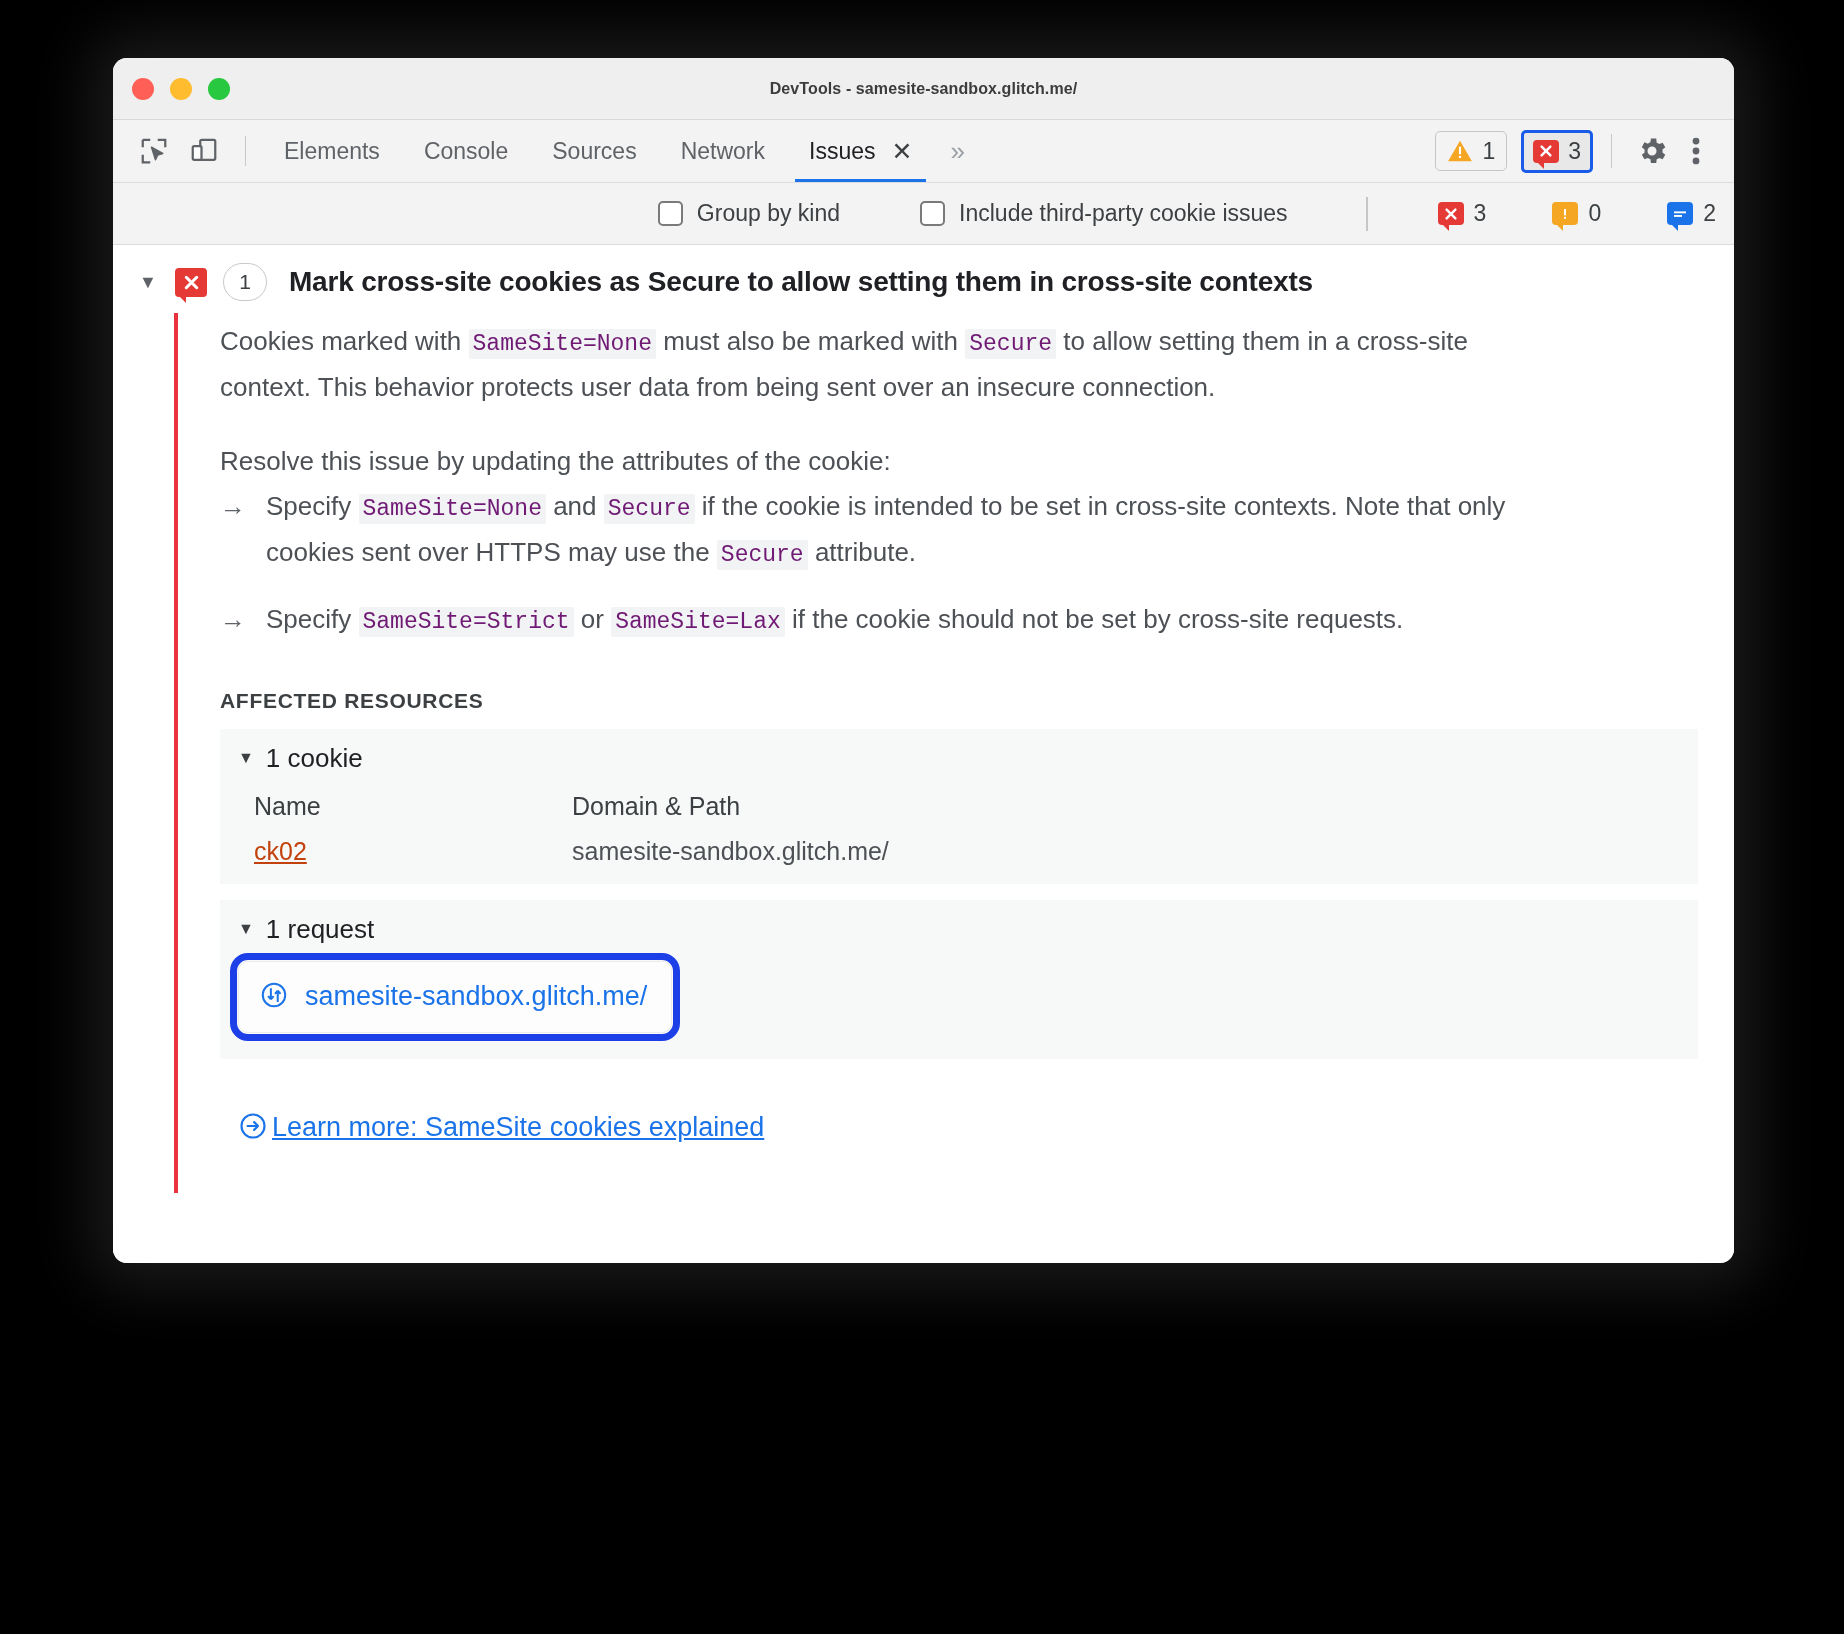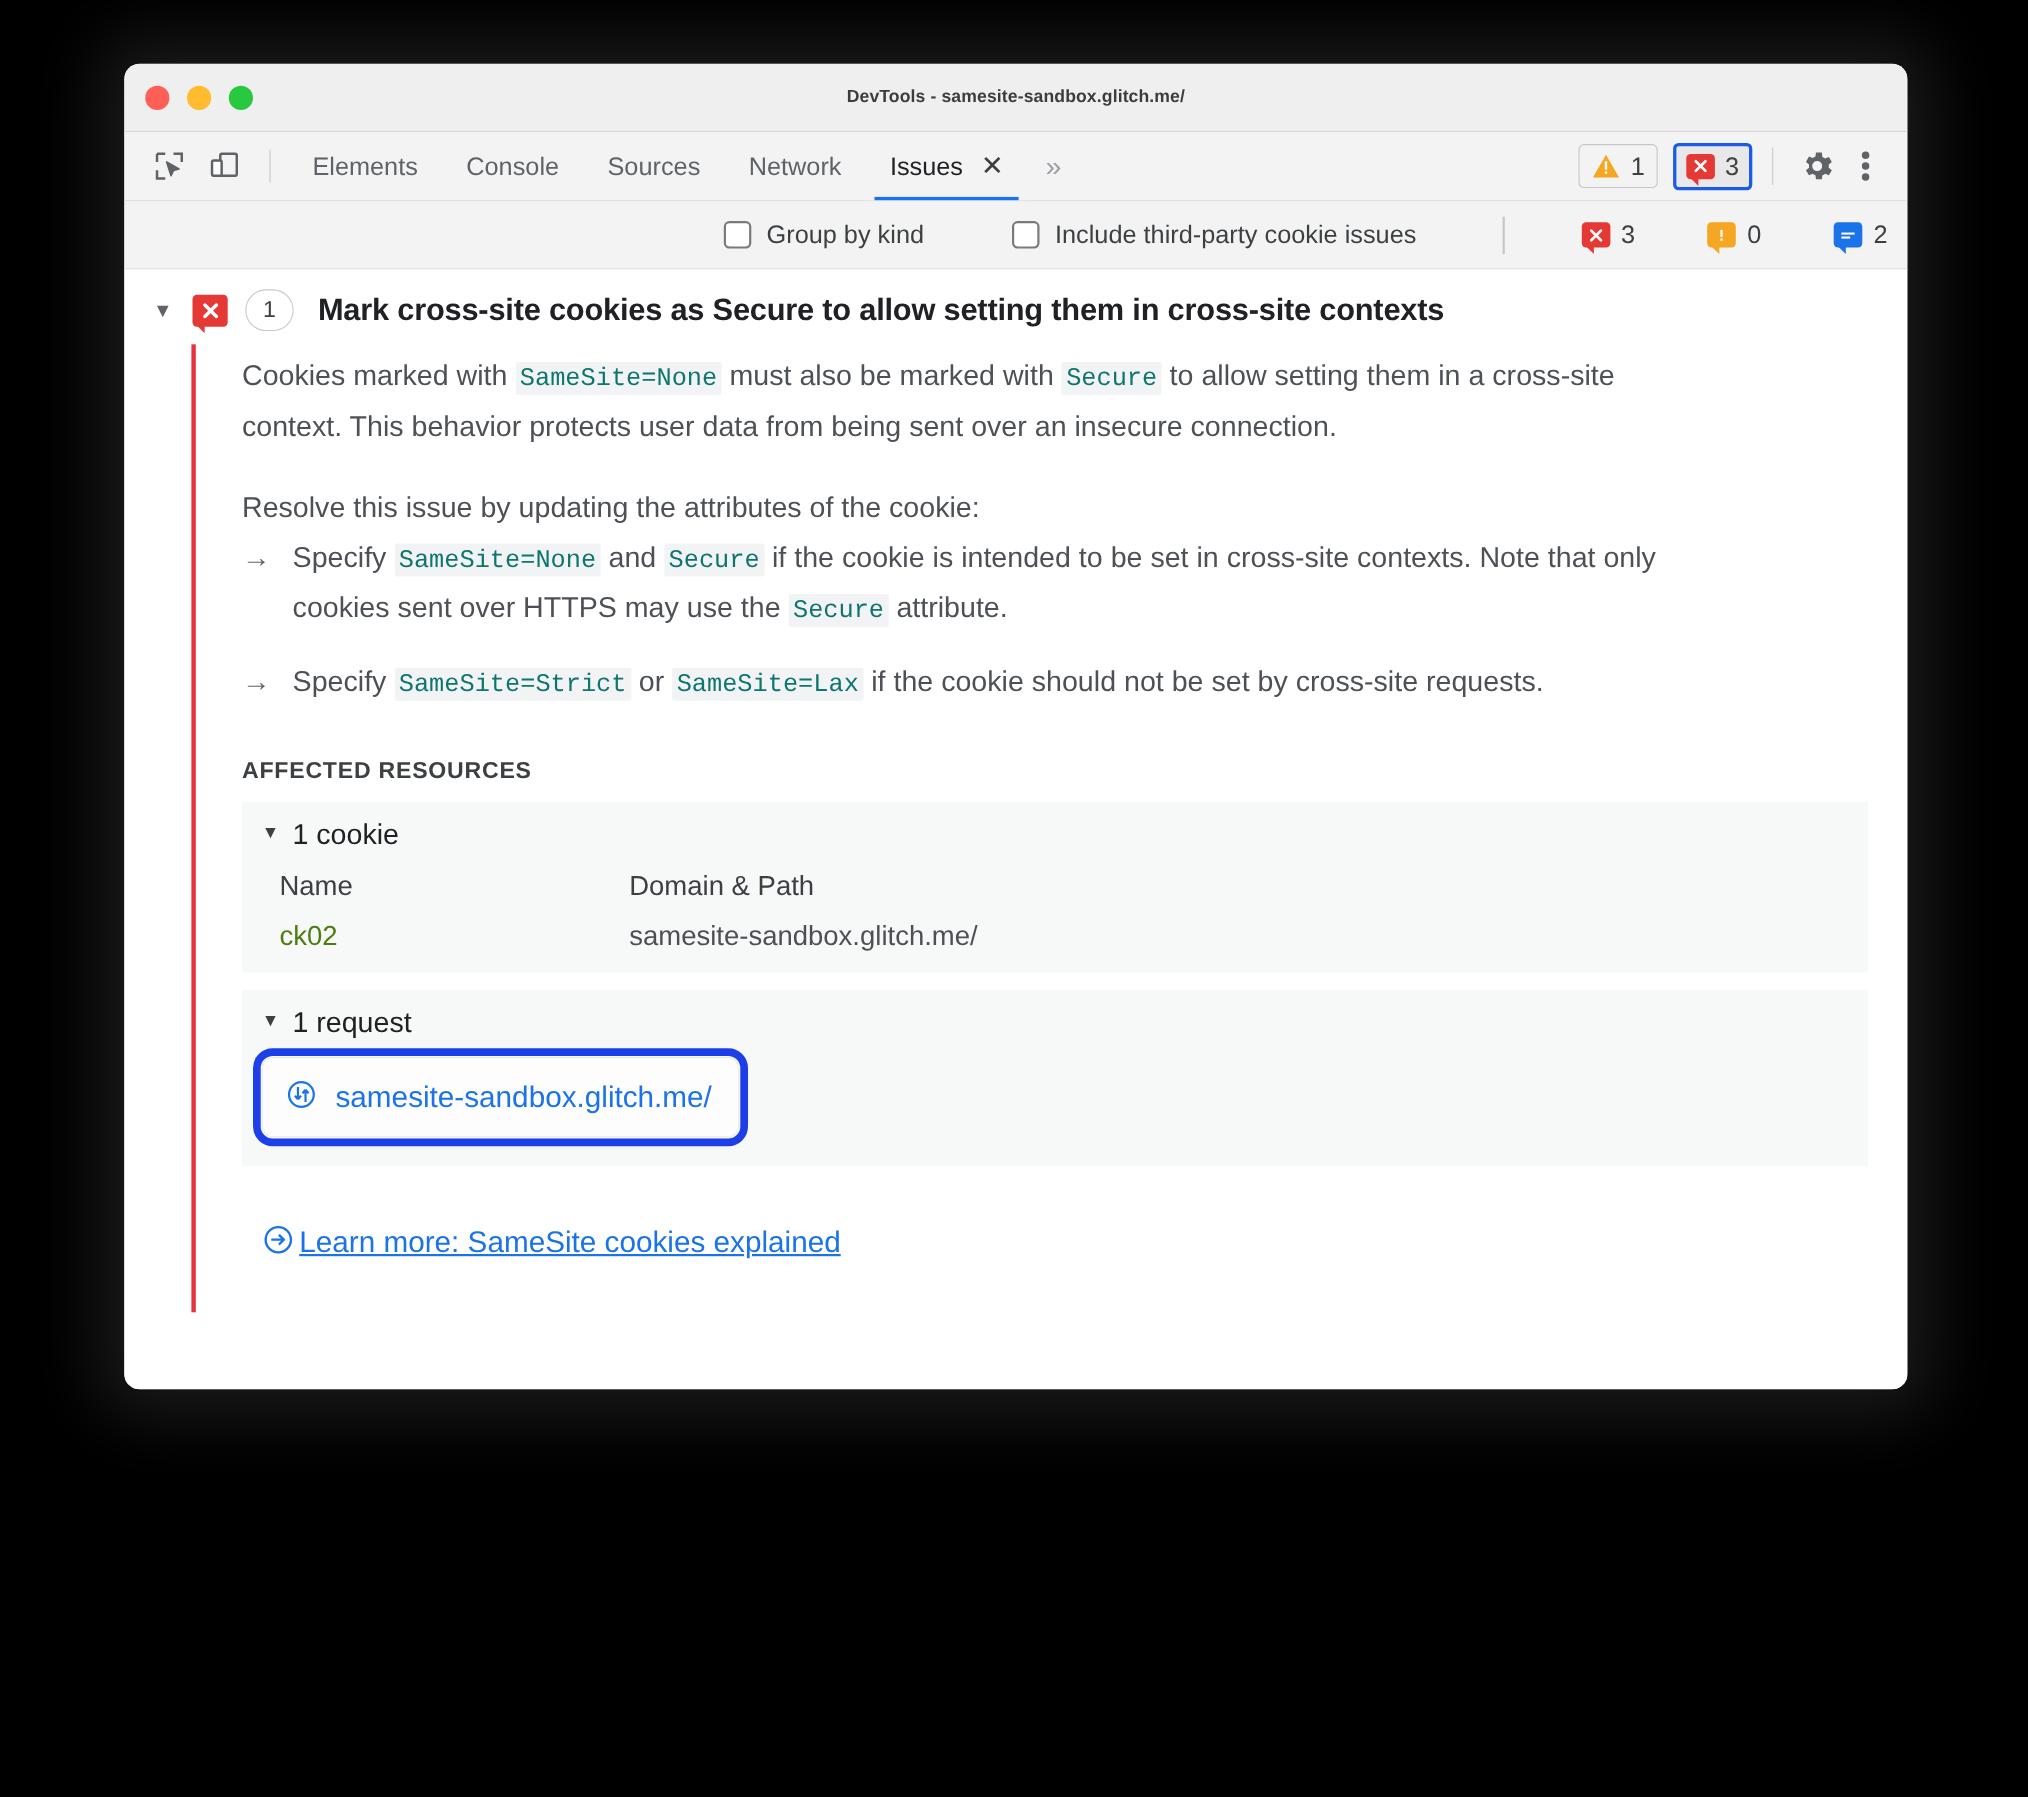--- a/index.html
+++ b/index.html
@@ -229,21 +229,21 @@
     line-height: 1.72;
     color: #4d5156;
     margin-bottom: 30px;
     max-width: 1330px;
   }
   p.para:last-of-type { margin-bottom: 0; }
   code.mono {
     font-family: "Liberation Mono", monospace;
     font-size: 23px;
     background: #f1f3f4;
-    color: #0f766e;
+    color: #701a75;
     padding: 2px 4px;
     border-radius: 2px;
     white-space: nowrap;
   }
   .bullet-row {
     display: flex;
     font-size: 26px;
     line-height: 1.72;
     color: #4d5156;
     margin-bottom: 22px;
@@ -280,21 +280,22 @@
   .cookie-table {
     margin-top: 18px;
     padding-left: 34px;
     font-size: 25px;
     color: #3c4043;
   }
   .ctrow { display: flex; }
   .ctrow + .ctrow { margin-top: 16px; }
   .cth-name { width: 318px; }
   .cell-link {
-    color: #4d7c0f;
+    color: #c2410c;
+    text-decoration: underline;
     width: 318px;
   }
   .cell-plain { color: #4d5156; }
 
   .request-row {
     position: relative;
     margin: 16px 0 8px 18px;
     display: inline-flex;
     align-items: center;
     gap: 16px;

